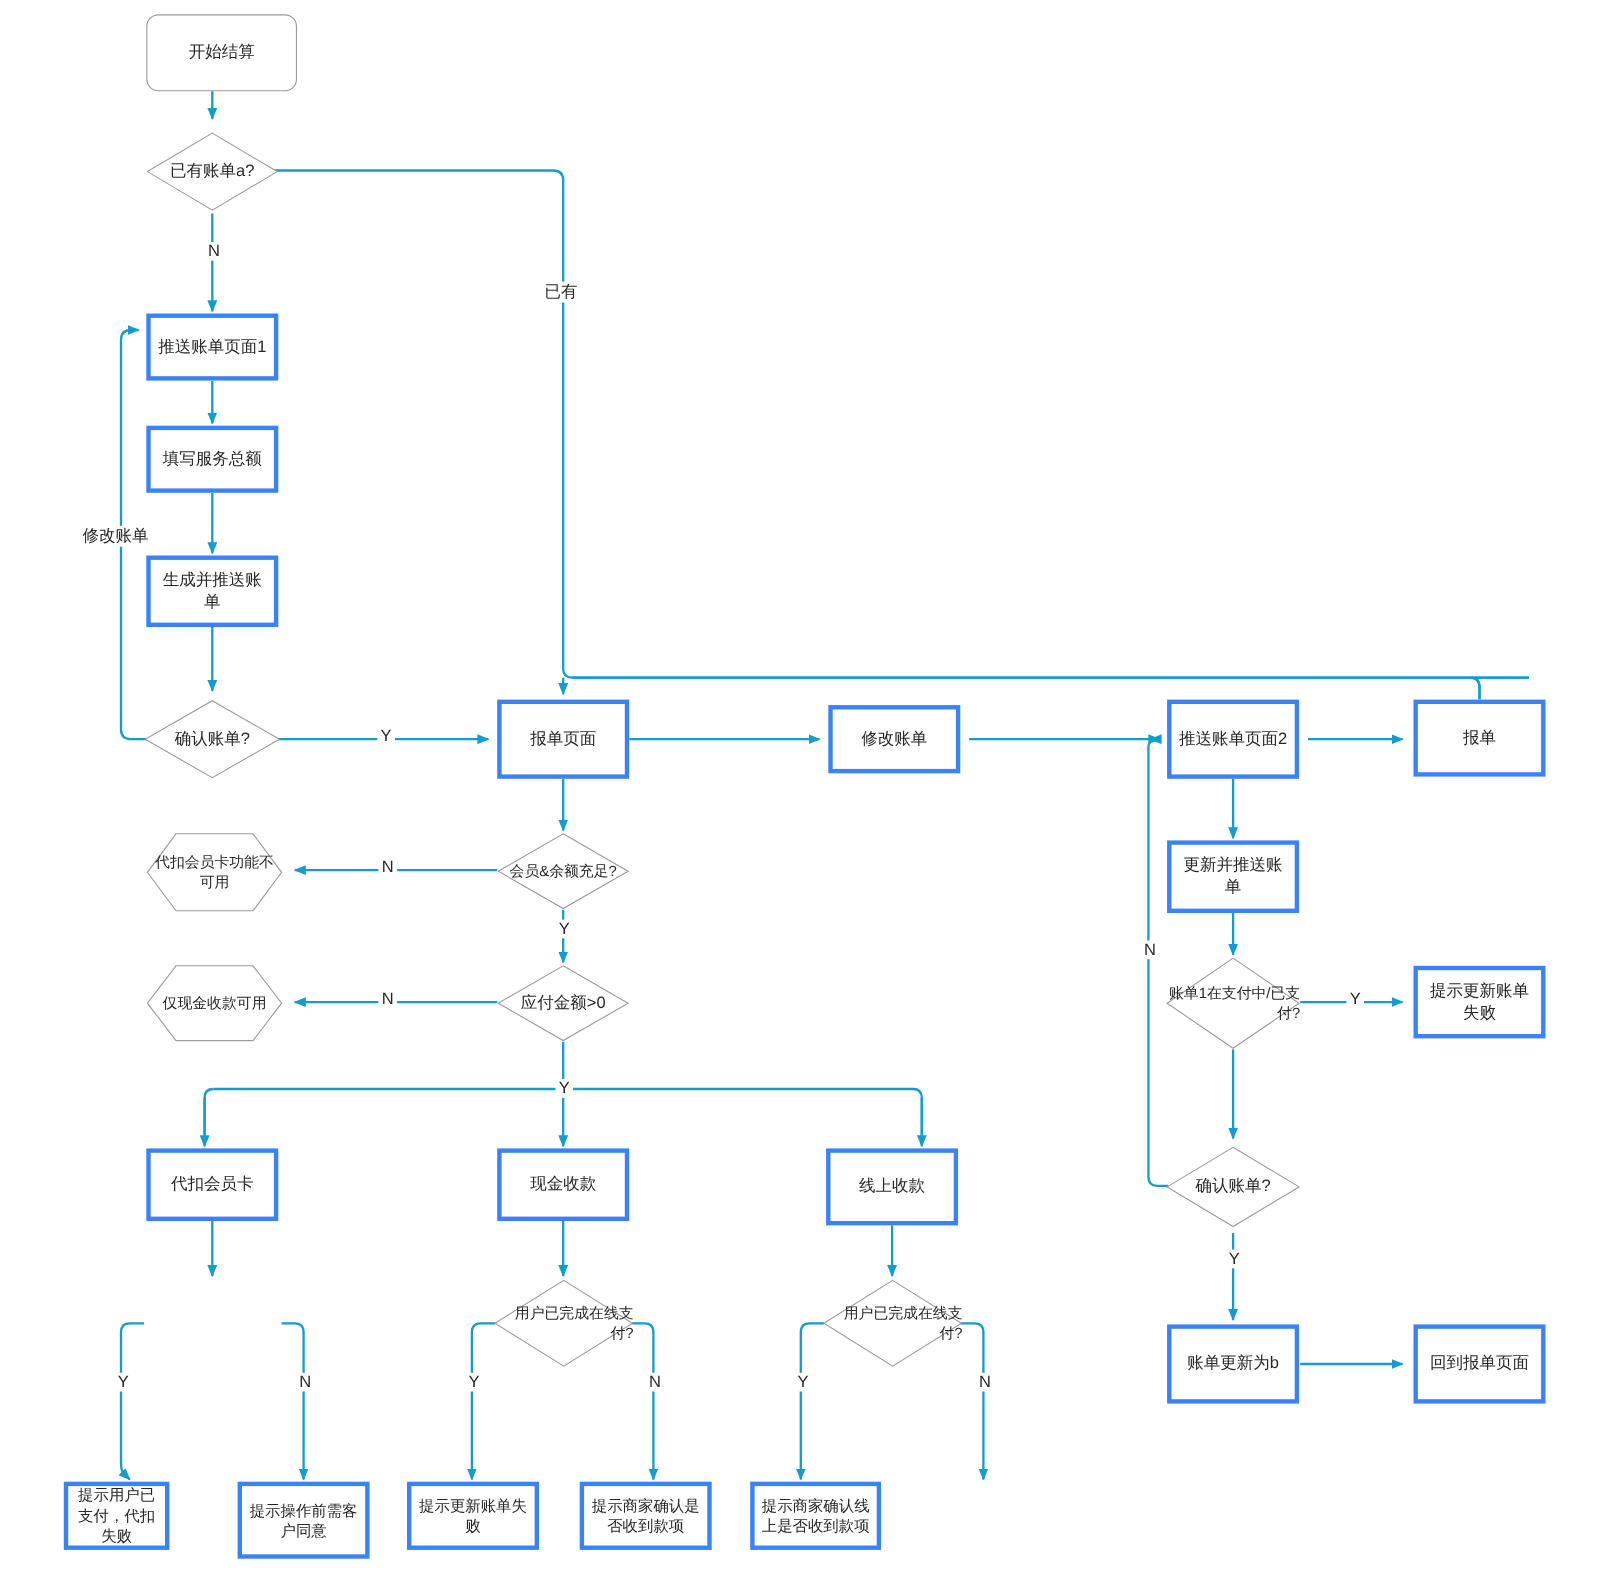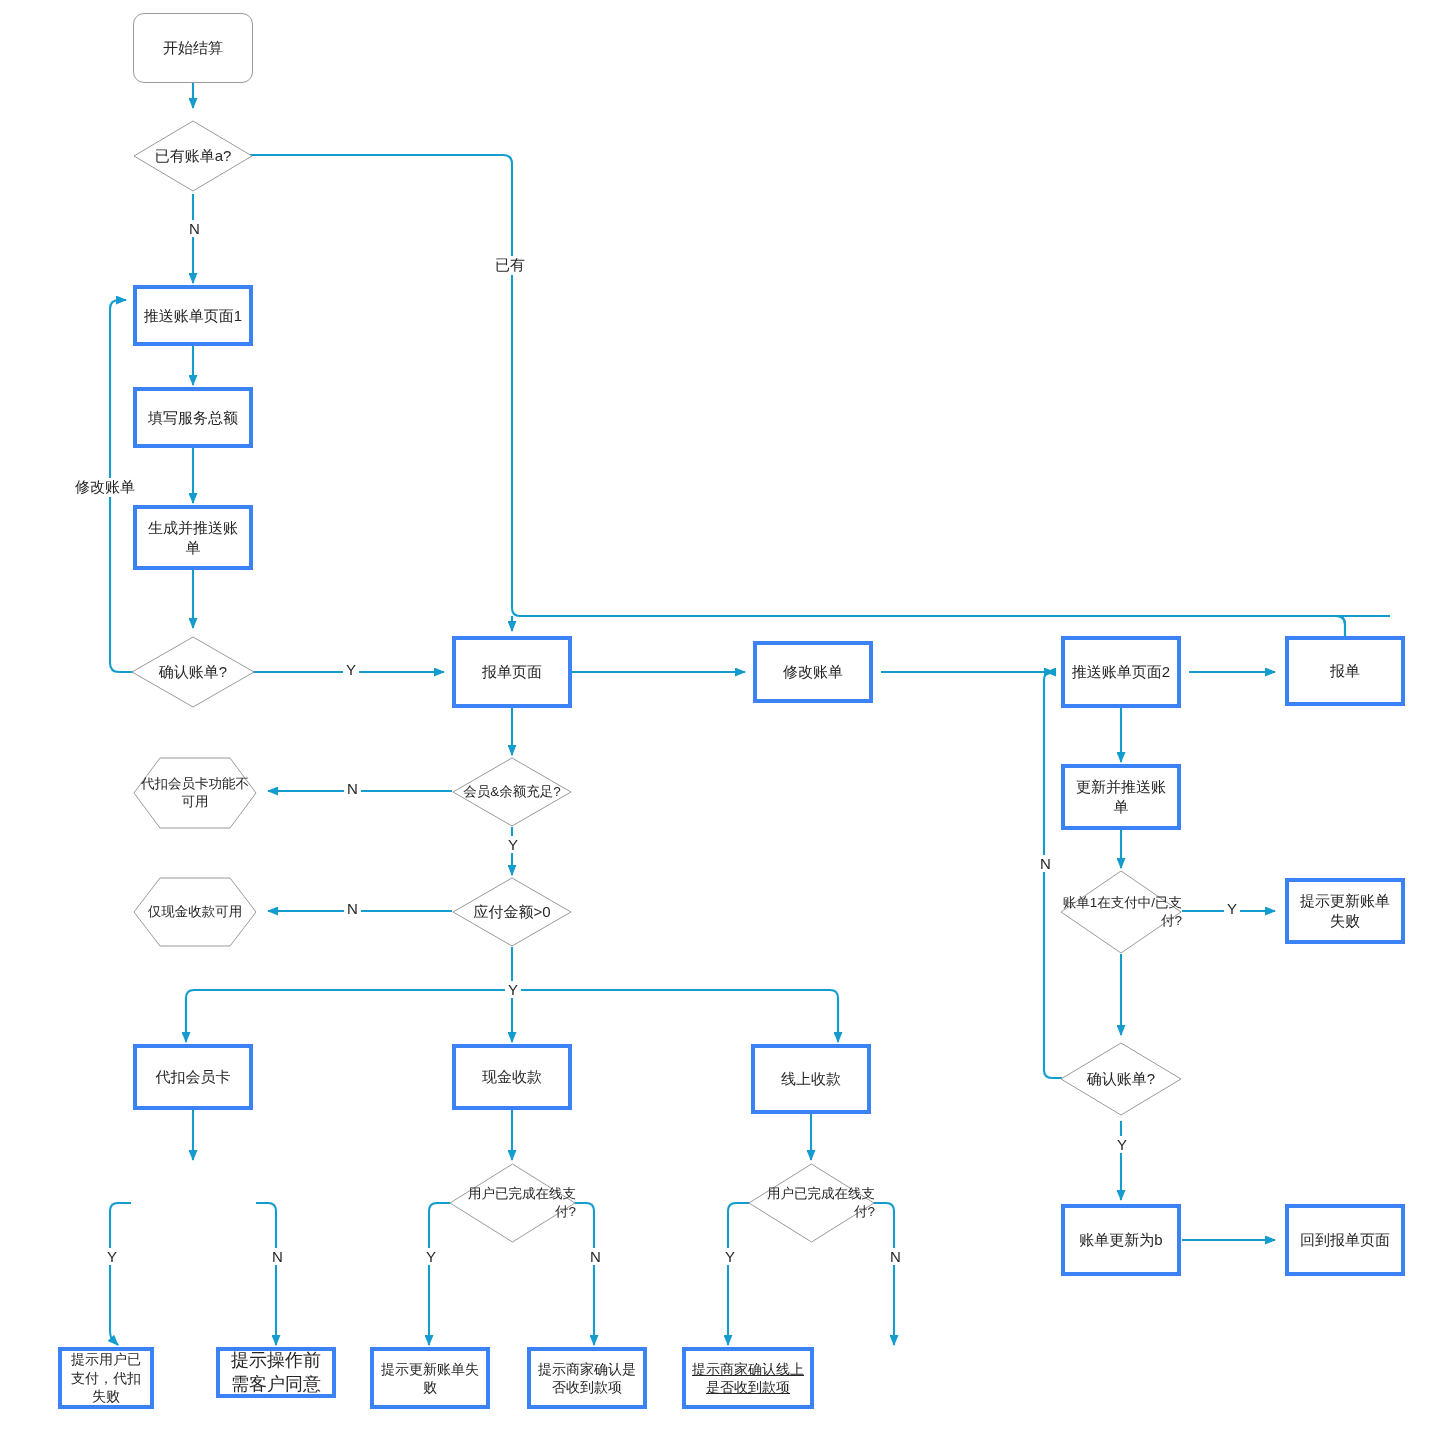--- a/index.html
+++ b/index.html
@@ -114,21 +114,21 @@
       <path d="M1121,954 L1121,1035"></path>
 
       <path d="M1062,1078 L1052,1078 Q1044,1078 1044,1070 L1044,680 Q1044,672 1052,672 L1046,672"></path>
 
       <path d="M1121,1121 L1121,1200"></path>
 
       <path d="M1182,1240 L1275,1240"></path>
     </g>
   </svg>
 
-  <div class="node start" style="left:133px;top:13px;width:120px;height:70px;">
+  <div class="node start" style="left:133px;top:13px;width:137px;height:70px;">
     <span>开始结算</span>
   </div>
 
   <div class="diamond" style="left:133px;top:120px;width:120px;height:72px;">
     <svg class="shape" viewBox="0 0 120 72">
       <polygon points="60,1 119,36 60,71 1,36" fill="#ffffff" stroke="#9a9a9a" stroke-width="1"></polygon>
     </svg>
     <div class="dlabel">已有账单a?</div>
   </div>
 
@@ -249,33 +249,33 @@
     <svg class="shape" viewBox="0 0 127 80">
       <polygon points="63.5,1 126,40 63.5,79 1,40" fill="#ffffff" stroke="#9a9a9a" stroke-width="1"></polygon>
     </svg>
     <div class="dlabel" style="font-size:13.5px;">用户已完成在线支付?</div>
   </div>
 
   <div class="node process" style="left:58px;top:1347px;width:96px;height:62px;font-size:14px;">
     <span>提示用户已支付，代扣失败</span>
   </div>
 
-  <div class="node process" style="left:216px;top:1347px;width:120px;height:51px;font-size:18px;align-items:center;">
+  <div class="node process" style="left:216px;top:1347px;width:120px;height:70px;font-size:14px;align-items:center;">
     <span>提示操作前需客户同意</span>
   </div>
 
   <div class="node process" style="left:370px;top:1347px;width:120px;height:62px;font-size:14px;">
     <span>提示更新账单失败</span>
   </div>
 
   <div class="node process" style="left:527px;top:1347px;width:120px;height:62px;font-size:14px;">
     <span>提示商家确认是否收到款项</span>
   </div>
 
-  <div class="node process" style="left:682px;top:1347px;width:132px;height:62px;font-size:14px;text-decoration:underline;">
+  <div class="node process" style="left:682px;top:1347px;width:119px;height:62px;font-size:14px;">
     <span>提示商家确认线上是否收到款项</span>
   </div>
 
 
   <div class="edge-label" style="left:186px;top:220px;">N</div>
 
   <div class="edge-label" style="left:492px;top:256px;">已有</div>
 
   <div class="edge-label" style="left:72px;top:478px;">修改账单</div>
 

